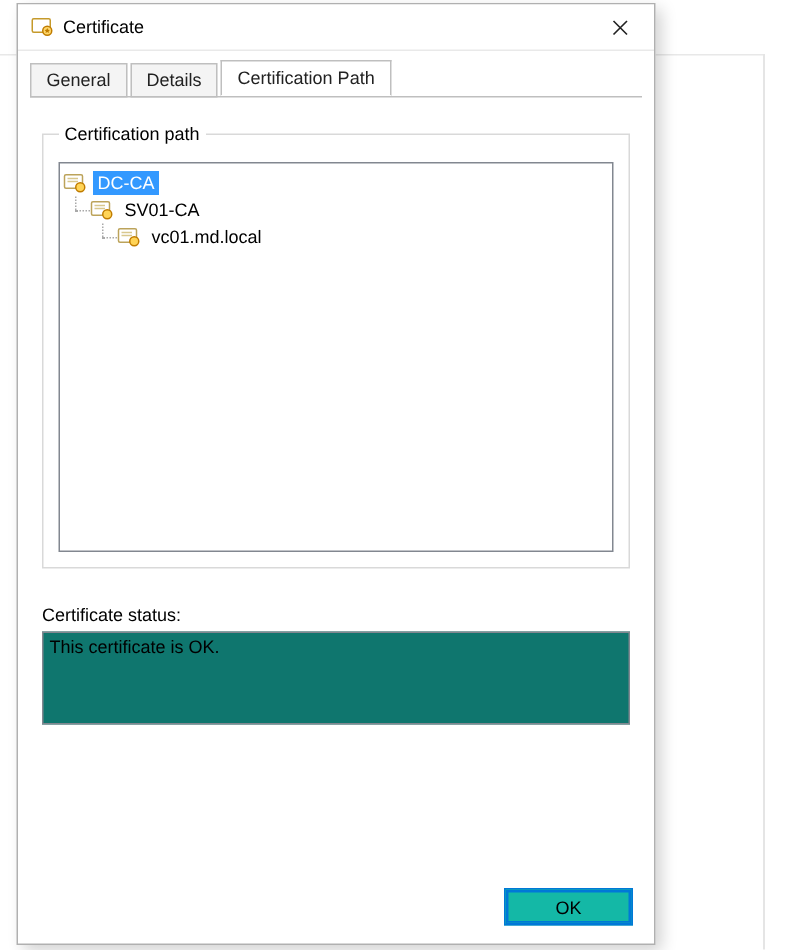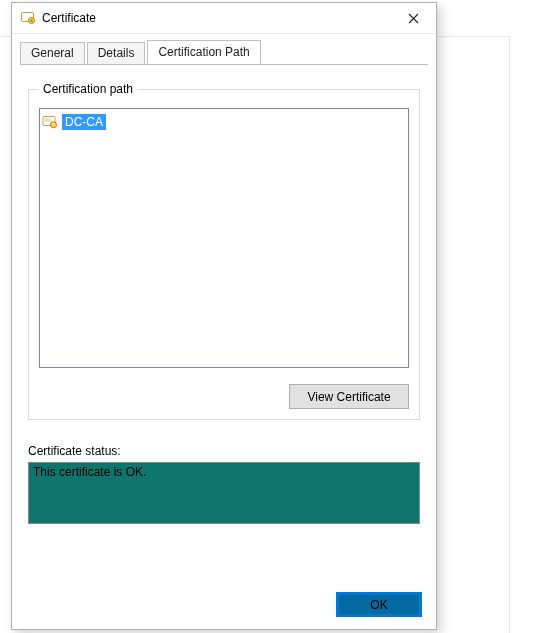--- a/index.html
+++ b/index.html
@@ -194,21 +194,21 @@
     background:#e1e1e1;
     border:1px solid #adadad;
     font:inherit;
     color:#000;
     padding:0 14px;
     cursor:default;
   }
   button.win.default{
     border:1px solid #0078d7;
     box-shadow: inset 0 0 0 1px #0078d7;
-    background:#0369a1;
+    background:#14b8a6;
     position:relative;
   }
   button.win.default::before{
     content:"";
     position:absolute;
     inset:1px;
     border:1px solid #0078d7;
     pointer-events:none;
   }
 
@@ -280,26 +280,52 @@
                   <svg width="16" height="16" viewBox="0 0 16 16">
                     <rect x="1" y="2.5" width="12" height="9" rx="1" fill="#ffffff" stroke="#bca35a"></rect>
                     <line x1="3" y1="5" x2="10" y2="5" stroke="#d8c78d"></line>
                     <line x1="3" y1="7" x2="10" y2="7" stroke="#d8c78d"></line>
                     <circle cx="11.5" cy="10.8" r="3" fill="#ffd457" stroke="#c07c00"></circle>
                   </svg>
                 </span>
                 <span class="node-label">DC-CA</span>
               </div>
             </li>
+            <li>
+              <div class="row">
+                <span class="dots half h v"></span>
+                <span class="cert-ico">
+                  <svg width="16" height="16" viewBox="0 0 16 16">
+                    <rect x="1" y="2.5" width="12" height="9" rx="1" fill="#ffffff" stroke="#bca35a"></rect>
+                    <line x1="3" y1="5" x2="10" y2="5" stroke="#d8c78d"></line>
+                    <line x1="3" y1="7" x2="10" y2="7" stroke="#d8c78d"></line>
+                    <circle cx="11.5" cy="10.8" r="3" fill="#ffd457" stroke="#c07c00"></circle>
+                  </svg>
+                </span>
+                <span class="node-label">SV01-CA</span>
+              </div>
+            </li>
+            <li>
+              <div class="row">
+                <span class="dots"></span>
+                <span class="dots half h v"></span>
+                <span class="cert-ico">
+                  <svg width="16" height="16" viewBox="0 0 16 16">
+                    <rect x="1" y="2.5" width="12" height="9" rx="1" fill="#ffffff" stroke="#bca35a"></rect>
+                    <line x1="3" y1="5" x2="10" y2="5" stroke="#d8c78d"></line>
+                    <line x1="3" y1="7" x2="10" y2="7" stroke="#d8c78d"></line>
+                    <circle cx="11.5" cy="10.8" r="3" fill="#ffd457" stroke="#c07c00"></circle>
+                  </svg>
+                </span>
+                <span class="node-label">vc01.md.local</span>
+              </div>
+            </li>
           </ul>
       </div>
 
-      <div class="viewbtn-row">
-        <button class="win">View Certificate</button>
-      </div>
     </fieldset>
 
     <div class="status-label">Certificate status:</div>
     <div class="status-box">
       <span>This certificate is OK.</span>
     </div>
 
   </div>
 
   <div class="footer">

